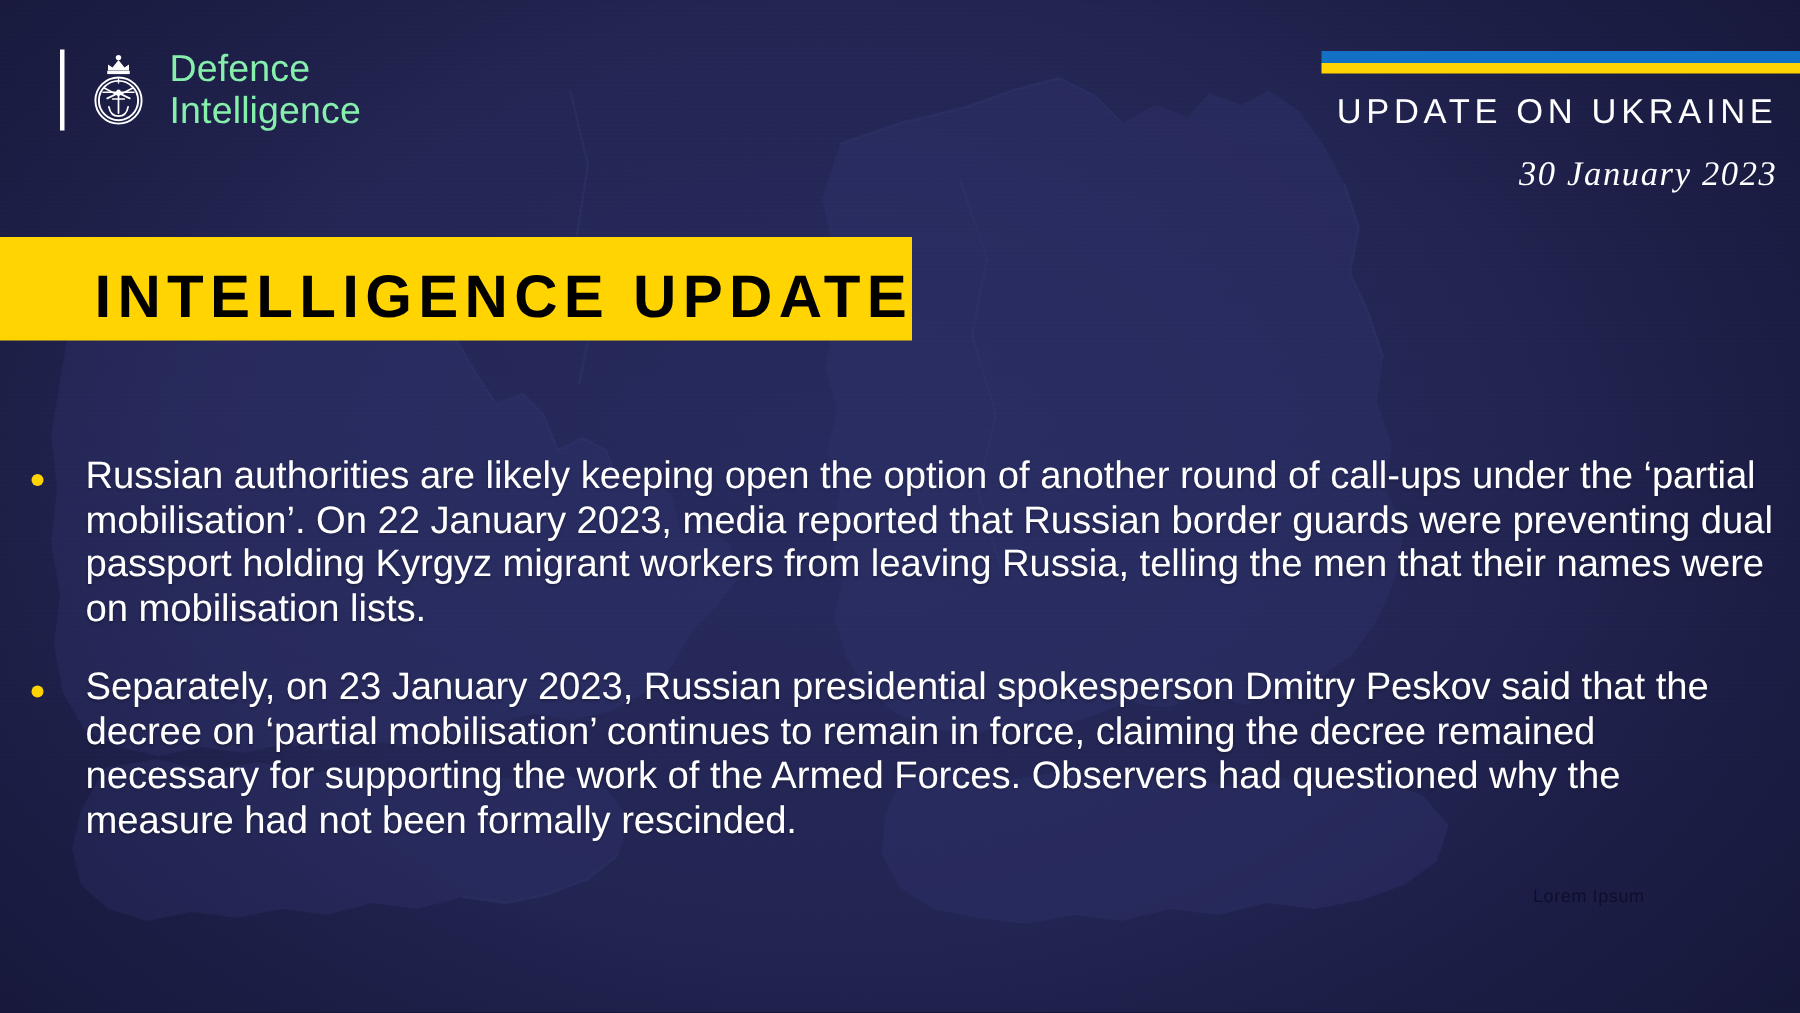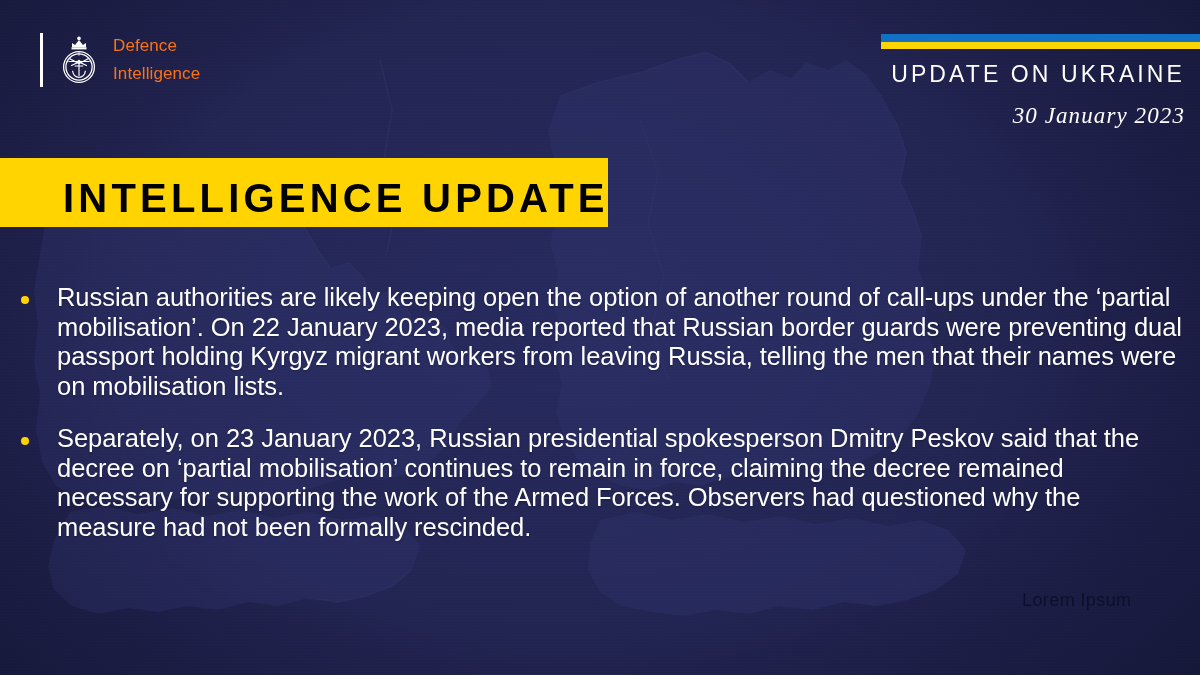--- a/index.html
+++ b/index.html
@@ -60,22 +60,22 @@
     margin-right: 14px;
     flex: none;
   }
   .crest {
     width: 44px;
     height: 54px;
     flex: none;
     margin-right: 12px;
   }
   .logo-words {
-    color: #f97316;
-    font-size: 17px;
+    color: #86efac;
+    font-size: 25px;
     line-height: 28px;
     font-weight: 400;
     letter-spacing: 0.1px;
     white-space: pre-line;
   }
 
   .flagbar {
     position: absolute;
     left: 881px;
     top: 34px;
@@ -134,20 +134,21 @@
   .bullets {
     position: absolute;
     left: 18px;
     top: 283px;
     width: 1168px;
   }
   .bullet {
     position: relative;
     padding-left: 39px;
     margin-bottom: 23px;
+    margin-top: 20px;
   }
   .bullet:last-child { margin-bottom: 0; }
   .bullet-dot {
     position: absolute;
     left: 3px;
     top: 13px;
     width: 8px;
     height: 8px;
     border-radius: 50%;
     background: #ffd400;
@@ -159,21 +160,21 @@
     font-weight: 400;
     letter-spacing: -0.05px;
     text-shadow: 0 1px 2px rgba(0,0,0,0.28);
   }
 
   .watermark {
     position: absolute;
     left: 1022px;
     top: 590px;
     color: rgba(8,10,34,0.72);
-    font-size: 18px;
+    font-size: 12px;
     letter-spacing: 0.4px;
     white-space: nowrap;
   }
 </style>
 </head>
 <body>
 
 <div id="poster">
 
   <div class="bg-base"></div>

